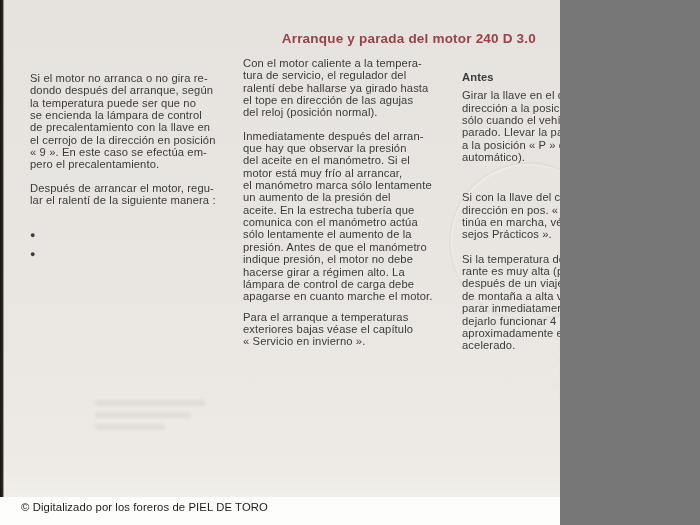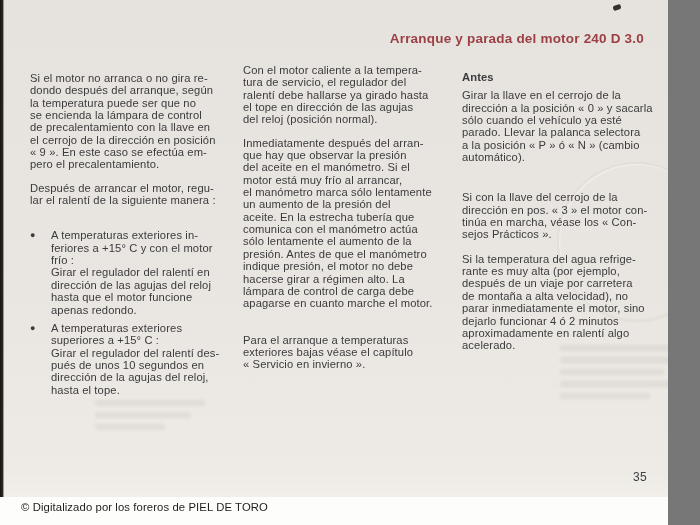--- a/index.html
+++ b/index.html
@@ -1,39 +1,39 @@
 <!DOCTYPE html>
 <html><head>
 <meta charset="utf-8">
 <style>
   html,body { margin:0; padding:0; background:#777; }
   .scan-root {
     position: relative;
-    width: 668px; height: 525px;
+    width: 560px; height: 525px;
     overflow: hidden;
     background: linear-gradient(180deg, #e6e2dd 0%, #e9e5e0 55%, #eeebe6 90%, #f6f4f1 100%);
     font-family: "Liberation Sans", "DejaVu Sans", sans-serif;
     color: #3b3b3d;
   }
   .scan-edge {
     position: absolute; left: 0; top: 0; width: 4px; height: 100%;
     background: linear-gradient(90deg, #171411 0%, #2b2824 70%, rgba(60,55,50,0) 100%);
   }
   .scan-speck {
     position: absolute; left: 613px; top: 5px; width: 8px; height: 5px;
     background: #36322e; border-radius: 2px; transform: rotate(-18deg);
   }
   .page-title {
     position: absolute; top: 31px; right: 24px;
     font-size: 13.5px; font-weight: bold; letter-spacing: 0.2px;
     color: #9c4046;
   }
   .col { position: absolute; font-size: 11.2px; line-height: 12.35px; letter-spacing: 0.12px; }
   .col-left  { left: 30px;  top: 72px; width: 206px; }
-  .col-mid   { left: 243px; top: 64px; width: 214px; }
+  .col-mid   { left: 243px; top: 57px; width: 214px; }
   .col-right { left: 462px; top: 71px; width: 221px; }
   .txt { white-space: pre-line; margin: 0 0 11px 0; }
   .col-heading { font-weight: bold; margin: 0 0 6px 0; }
   .bullet-item { display: flex; margin: 0 0 6px 0; }
   .bullet-glyph { width: 21px; flex: 0 0 21px; font-size: 9px; line-height: 12.35px; }
   .bullet-text { flex: 1; white-space: pre-line; }
   .page-number {
     position: absolute; left: 633px; top: 470px;
     font-size: 12px; color: #3f3f41; letter-spacing: 0.3px;
   }
@@ -73,46 +73,33 @@
 la temperatura puede ser que no
 se encienda la lámpara de control
 de precalentamiento con la llave en
 el cerrojo de la dirección en posición
 « 9 ». En este caso se efectúa em-
 pero el precalentamiento.</p>
     <p class="txt" style="margin-bottom:23px">Después de arrancar el motor, regu-
 lar el ralentí de la siguiente manera :</p>
     <div class="bullet-item">
       <span class="bullet-glyph">●</span>
-      <span class="bullet-text">A temperaturas exteriores in-
-feriores a +15° C y con el motor
-frío :
-Girar el regulador del ralentí en
-dirección de las agujas del reloj
-hasta que el motor funcione
-apenas redondo.</span>
     </div>
     <div class="bullet-item">
       <span class="bullet-glyph">●</span>
-      <span class="bullet-text">A temperaturas exteriores
-superiores a +15° C :
-Girar el regulador del ralentí des-
-pués de unos 10 segundos en
-dirección de la agujas del reloj,
-hasta el tope.</span>
     </div>
   </div>
 
   <div class="col col-mid">
     <p class="txt">Con el motor caliente a la tempera-
 tura de servicio, el regulador del
 ralentí debe hallarse ya girado hasta
 el tope en dirección de las agujas
 del reloj (posición normal).</p>
-    <p class="txt" style="margin-bottom:24px">Inmediatamente después del arran-
+    <p class="txt" style="margin-bottom:8px">Inmediatamente después del arran-
 que hay que observar la presión
 del aceite en el manómetro. Si el
 motor está muy frío al arrancar,
 el manómetro marca sólo lentamente
 un aumento de la presión del
 aceite. En la estrecha tubería que
 comunica con el manómetro actúa
 sólo lentamente el aumento de la
 presión. Antes de que el manómetro
 indique presión, el motor no debe

